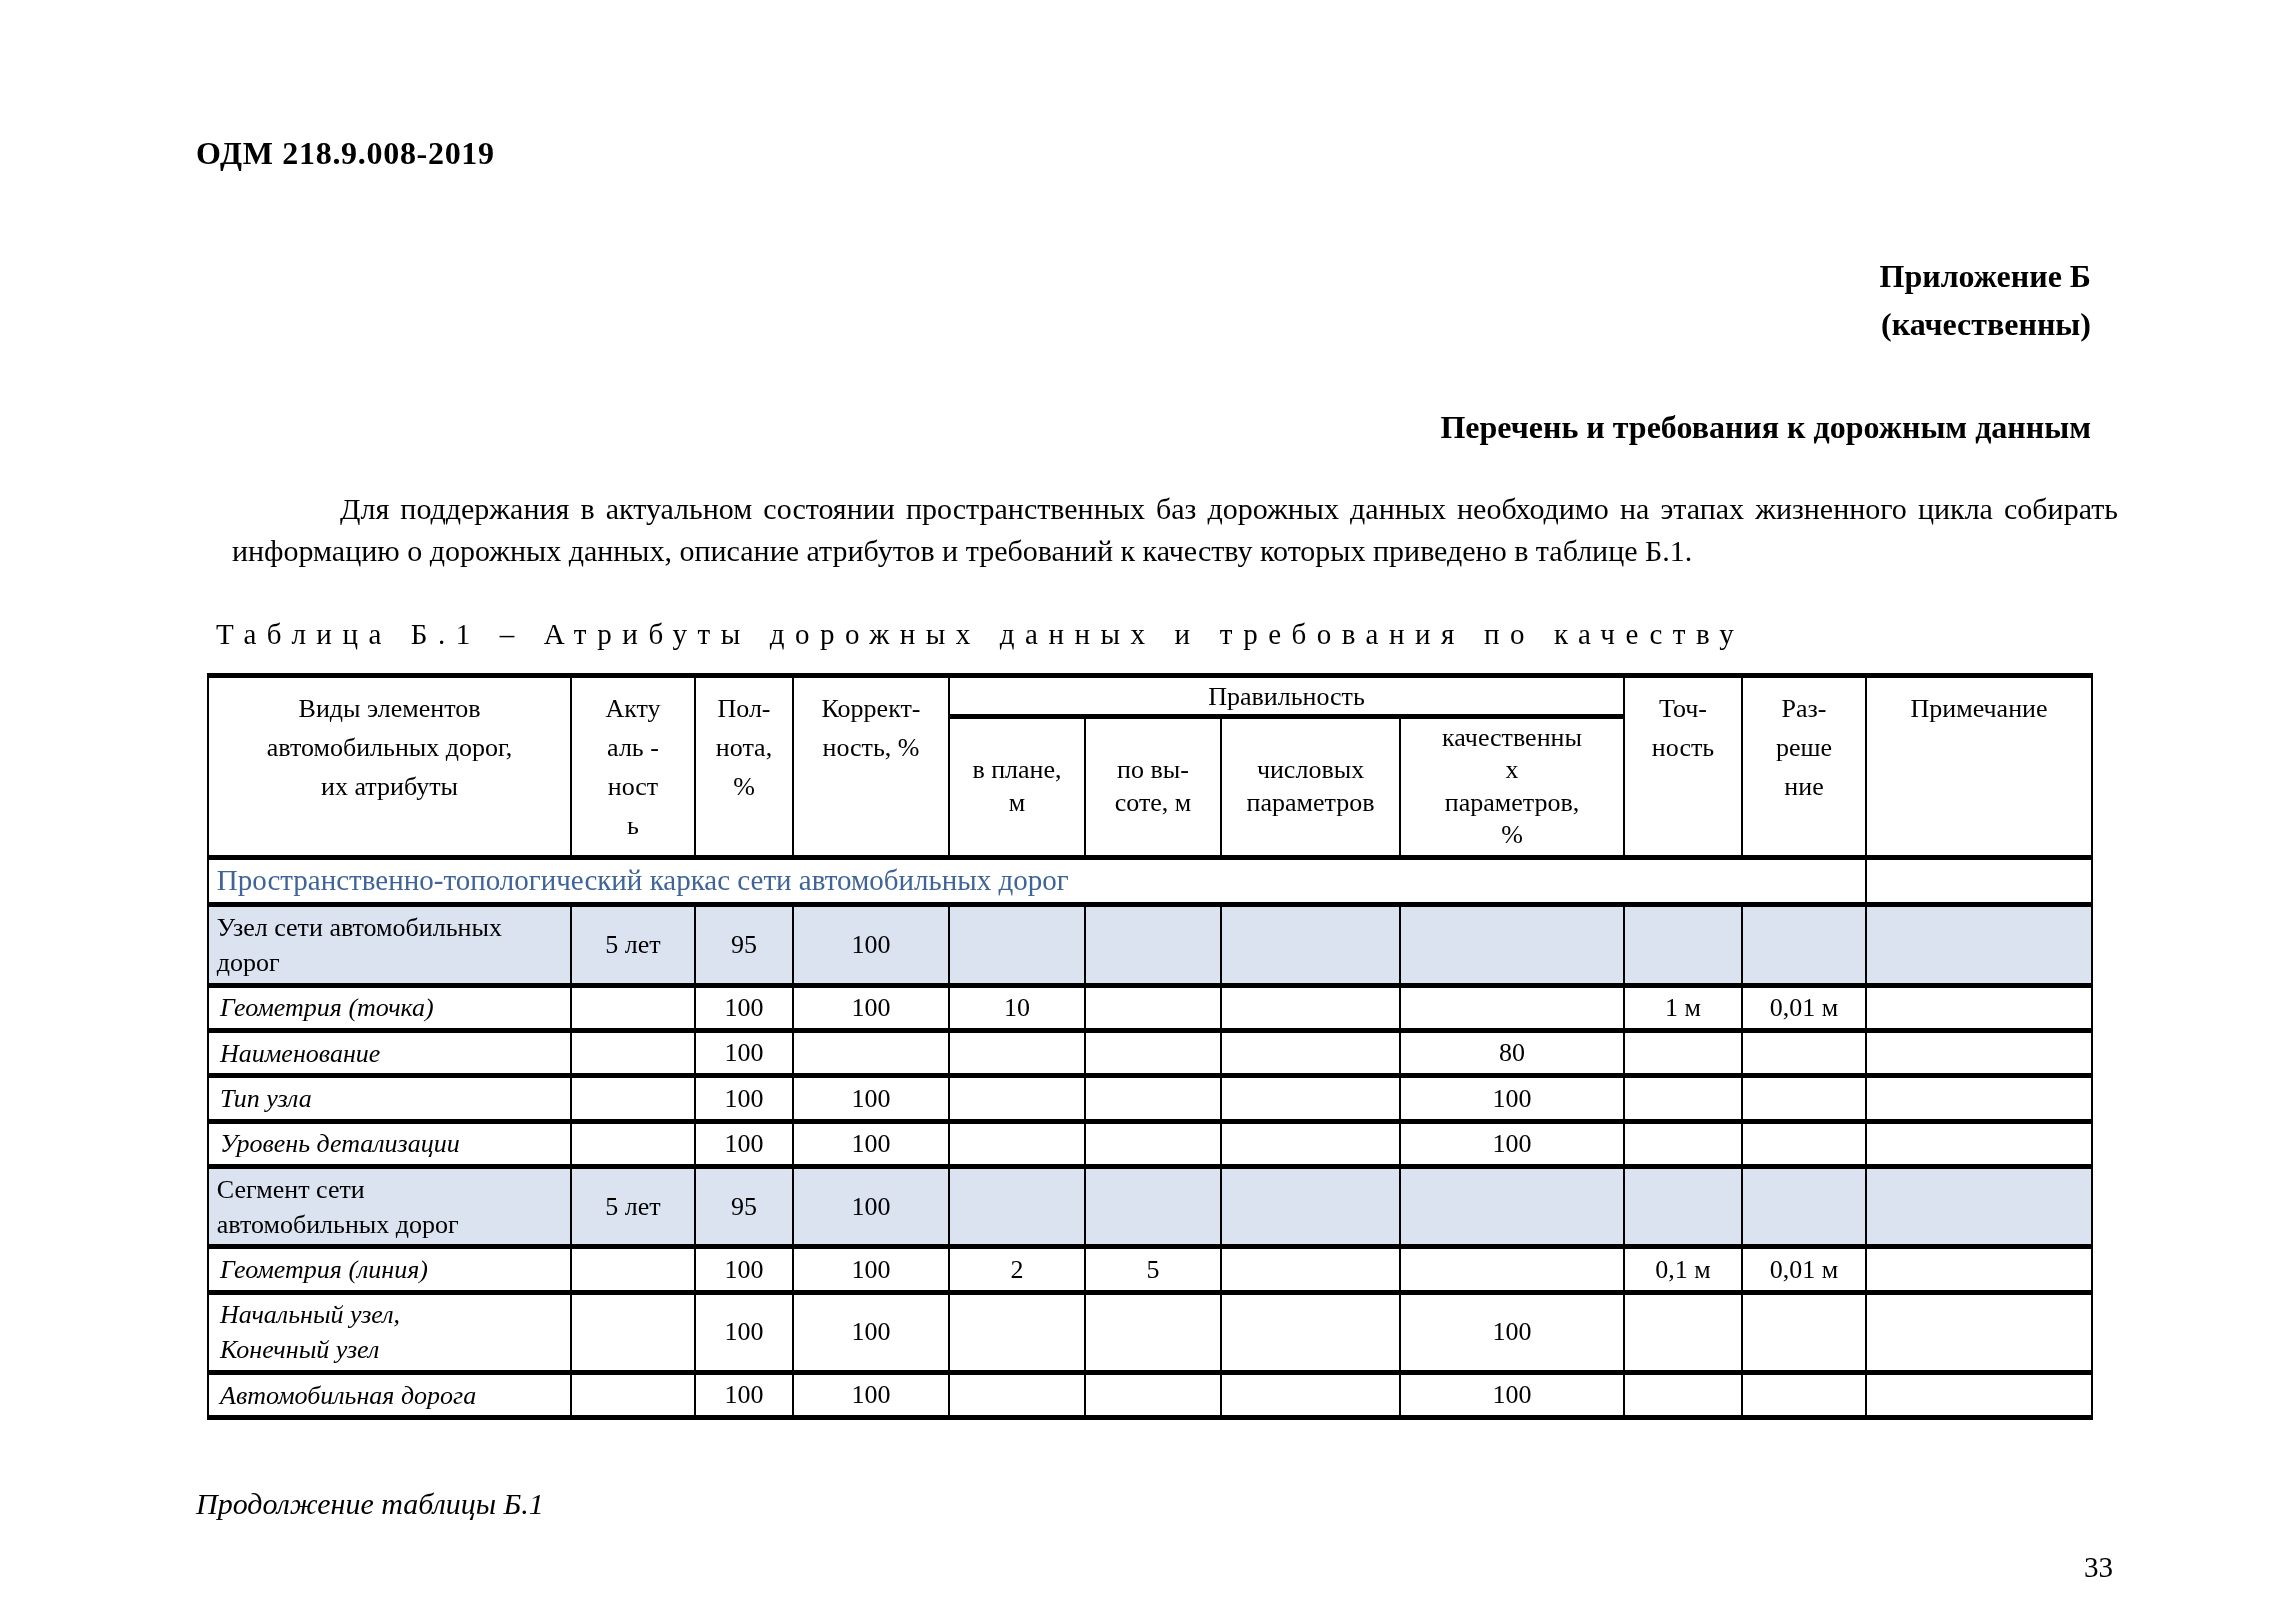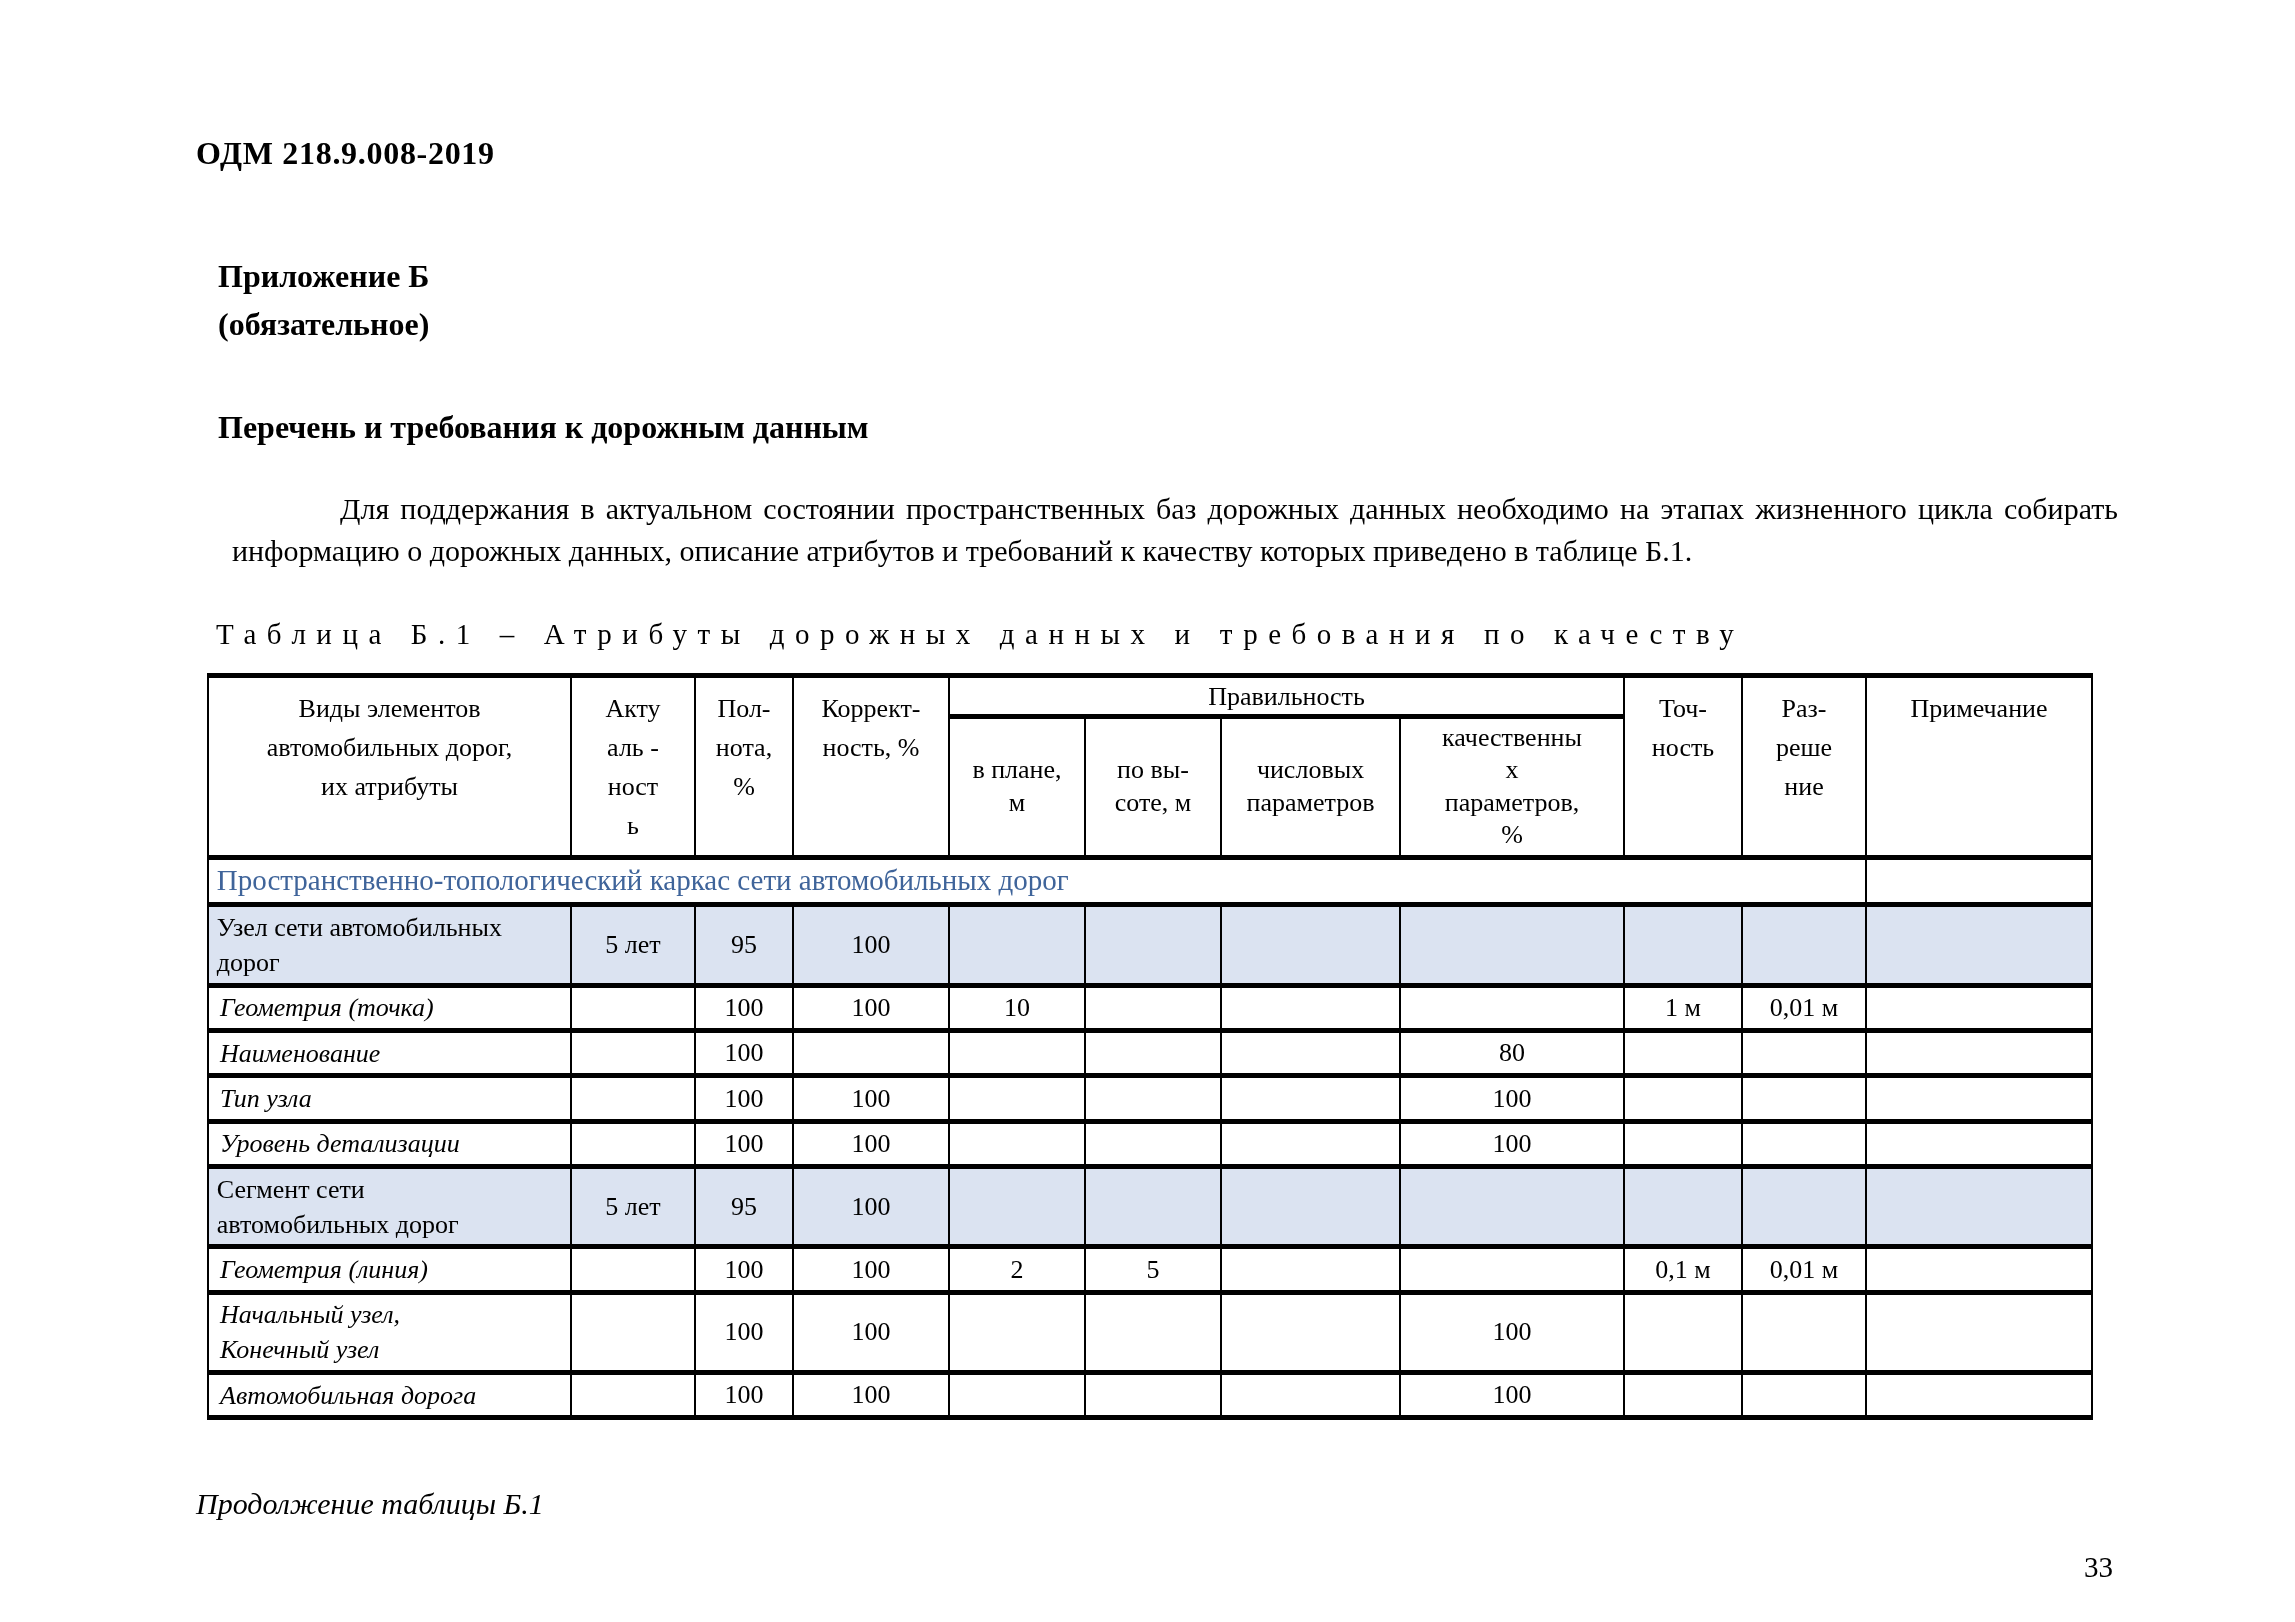--- a/index.html
+++ b/index.html
@@ -13,22 +13,22 @@
   }
   .abs { position: absolute; }
 
   .doc-code {
     left: 196px; top: 135px;
     font-size: 32px; font-weight: bold;
     letter-spacing: 0.7px;
   }
 
   .center-band {
-    left: 218px; width: 1883px;
-    text-align: left;
+    left: 208px; width: 1883px;
+    text-align: right;
   }
   .h-appendix  { top: 258px; font-size: 32px; font-weight: bold; }
   .h-type      { top: 306px; font-size: 32px; font-weight: bold; }
   .h-heading   { top: 409px; font-size: 32px; font-weight: bold; }
 
   .paragraph {
     left: 232px; top: 488px; width: 1886px;
     font-size: 30px; line-height: 42px;
     text-align: justify;
     text-indent: 108px;
@@ -103,21 +103,21 @@
     left: 2084px; top: 1551px;
     font-size: 29px;
   }
 </style>
 </head>
 <body>
 
 <div class="abs doc-code">ОДМ 218.9.008-2019</div>
 
 <div class="abs center-band h-appendix">Приложение Б</div>
-<div class="abs center-band h-type">(обязательное)</div>
+<div class="abs center-band h-type">(качественны)</div>
 <div class="abs center-band h-heading">Перечень и требования к дорожным данным</div>
 
 <div class="abs paragraph">Для поддержания в актуальном состоянии пространственных баз дорожных данных необходимо на этапах жизненного цикла собирать информацию о дорожных данных, описание атрибутов и требований к качеству которых приведено в таблице Б.1.</div>
 
 <div class="abs table-caption">Таблица Б.1 – Атрибуты дорожных данных и требования по качеству</div>
 
 <table class="data-table">
   <colgroup>
     <col style="width:363px">
       <col style="width:124px">

